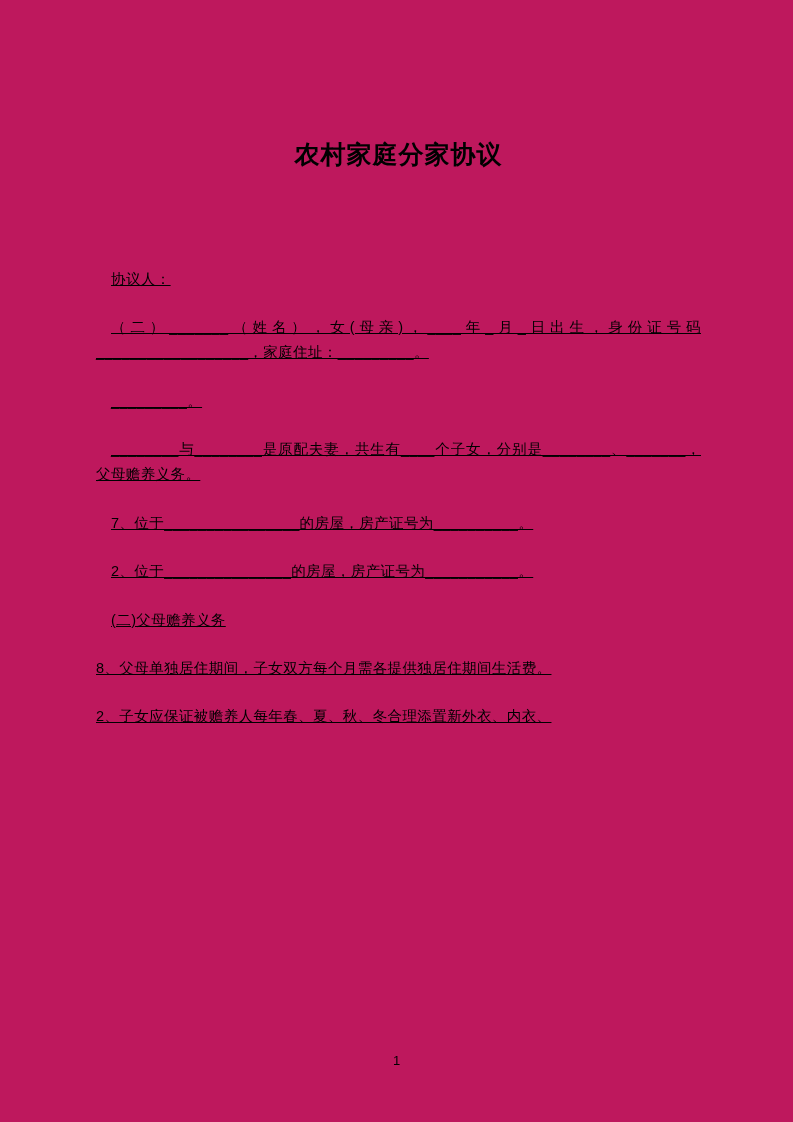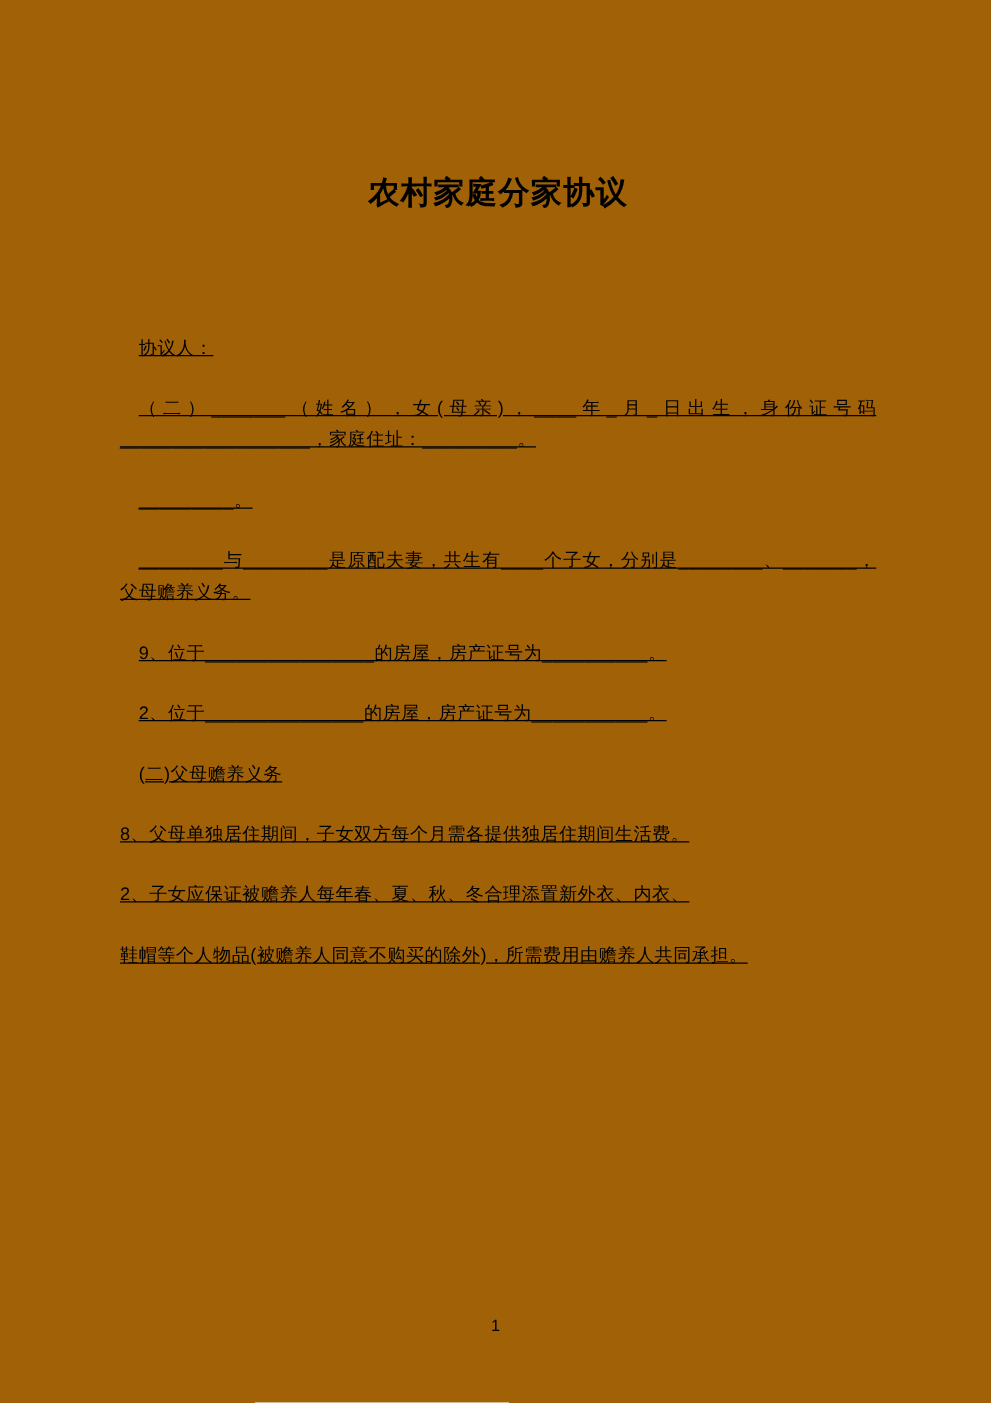--- a/index.html
+++ b/index.html
@@ -9,21 +9,21 @@
   }
   body {
     font-family: "Liberation Sans", "DejaVu Sans", sans-serif;
     color: #000000;
   }
   .page {
     position: relative;
     width: 793px;
     height: 1122px;
     margin: 0 auto;
-    background: #a16207;
+    background: #be185d;
     box-sizing: border-box;
     overflow: hidden;
   }
   .content {
     position: absolute;
     left: 96px;
     top: 0;
     width: 605px;
   }
   .doc-title {
@@ -65,25 +65,24 @@
 
   <div class="content">
 
     <div class="doc-title">农村家庭分家协议</div>
 
     <div class="body-block">
       <p class="para indent-half">协议人：</p>
       <p class="para indent-half">（二）_______（姓名），女(母亲)，____年_月_日出生，身份证号码__________________，家庭住址：_________。</p>
       <p class="para indent-half">_________。</p>
       <p class="para indent-half">________与________是原配夫妻，共生有____个子女，分别是________、_______，父母赡养义务。</p>
-      <p class="para indent-half">9、位于________________的房屋，房产证号为__________。</p>
+      <p class="para indent-half">7、位于________________的房屋，房产证号为__________。</p>
       <p class="para indent-half">2、位于_______________的房屋，房产证号为___________。</p>
       <p class="para indent-half">(二)父母赡养义务</p>
       <p class="para">8、父母单独居住期间，子女双方每个月需各提供独居住期间生活费。</p>
       <p class="para">2、子女应保证被赡养人每年春、夏、秋、冬合理添置新外衣、内衣、</p>
-      <p class="para">鞋帽等个人物品(被赡养人同意不购买的除外)，所需费用由赡养人共同承担。</p>
     </div>
 
   </div>
 
   <div class="page-number">1</div>
 
 </div>
 
 </body></html>

